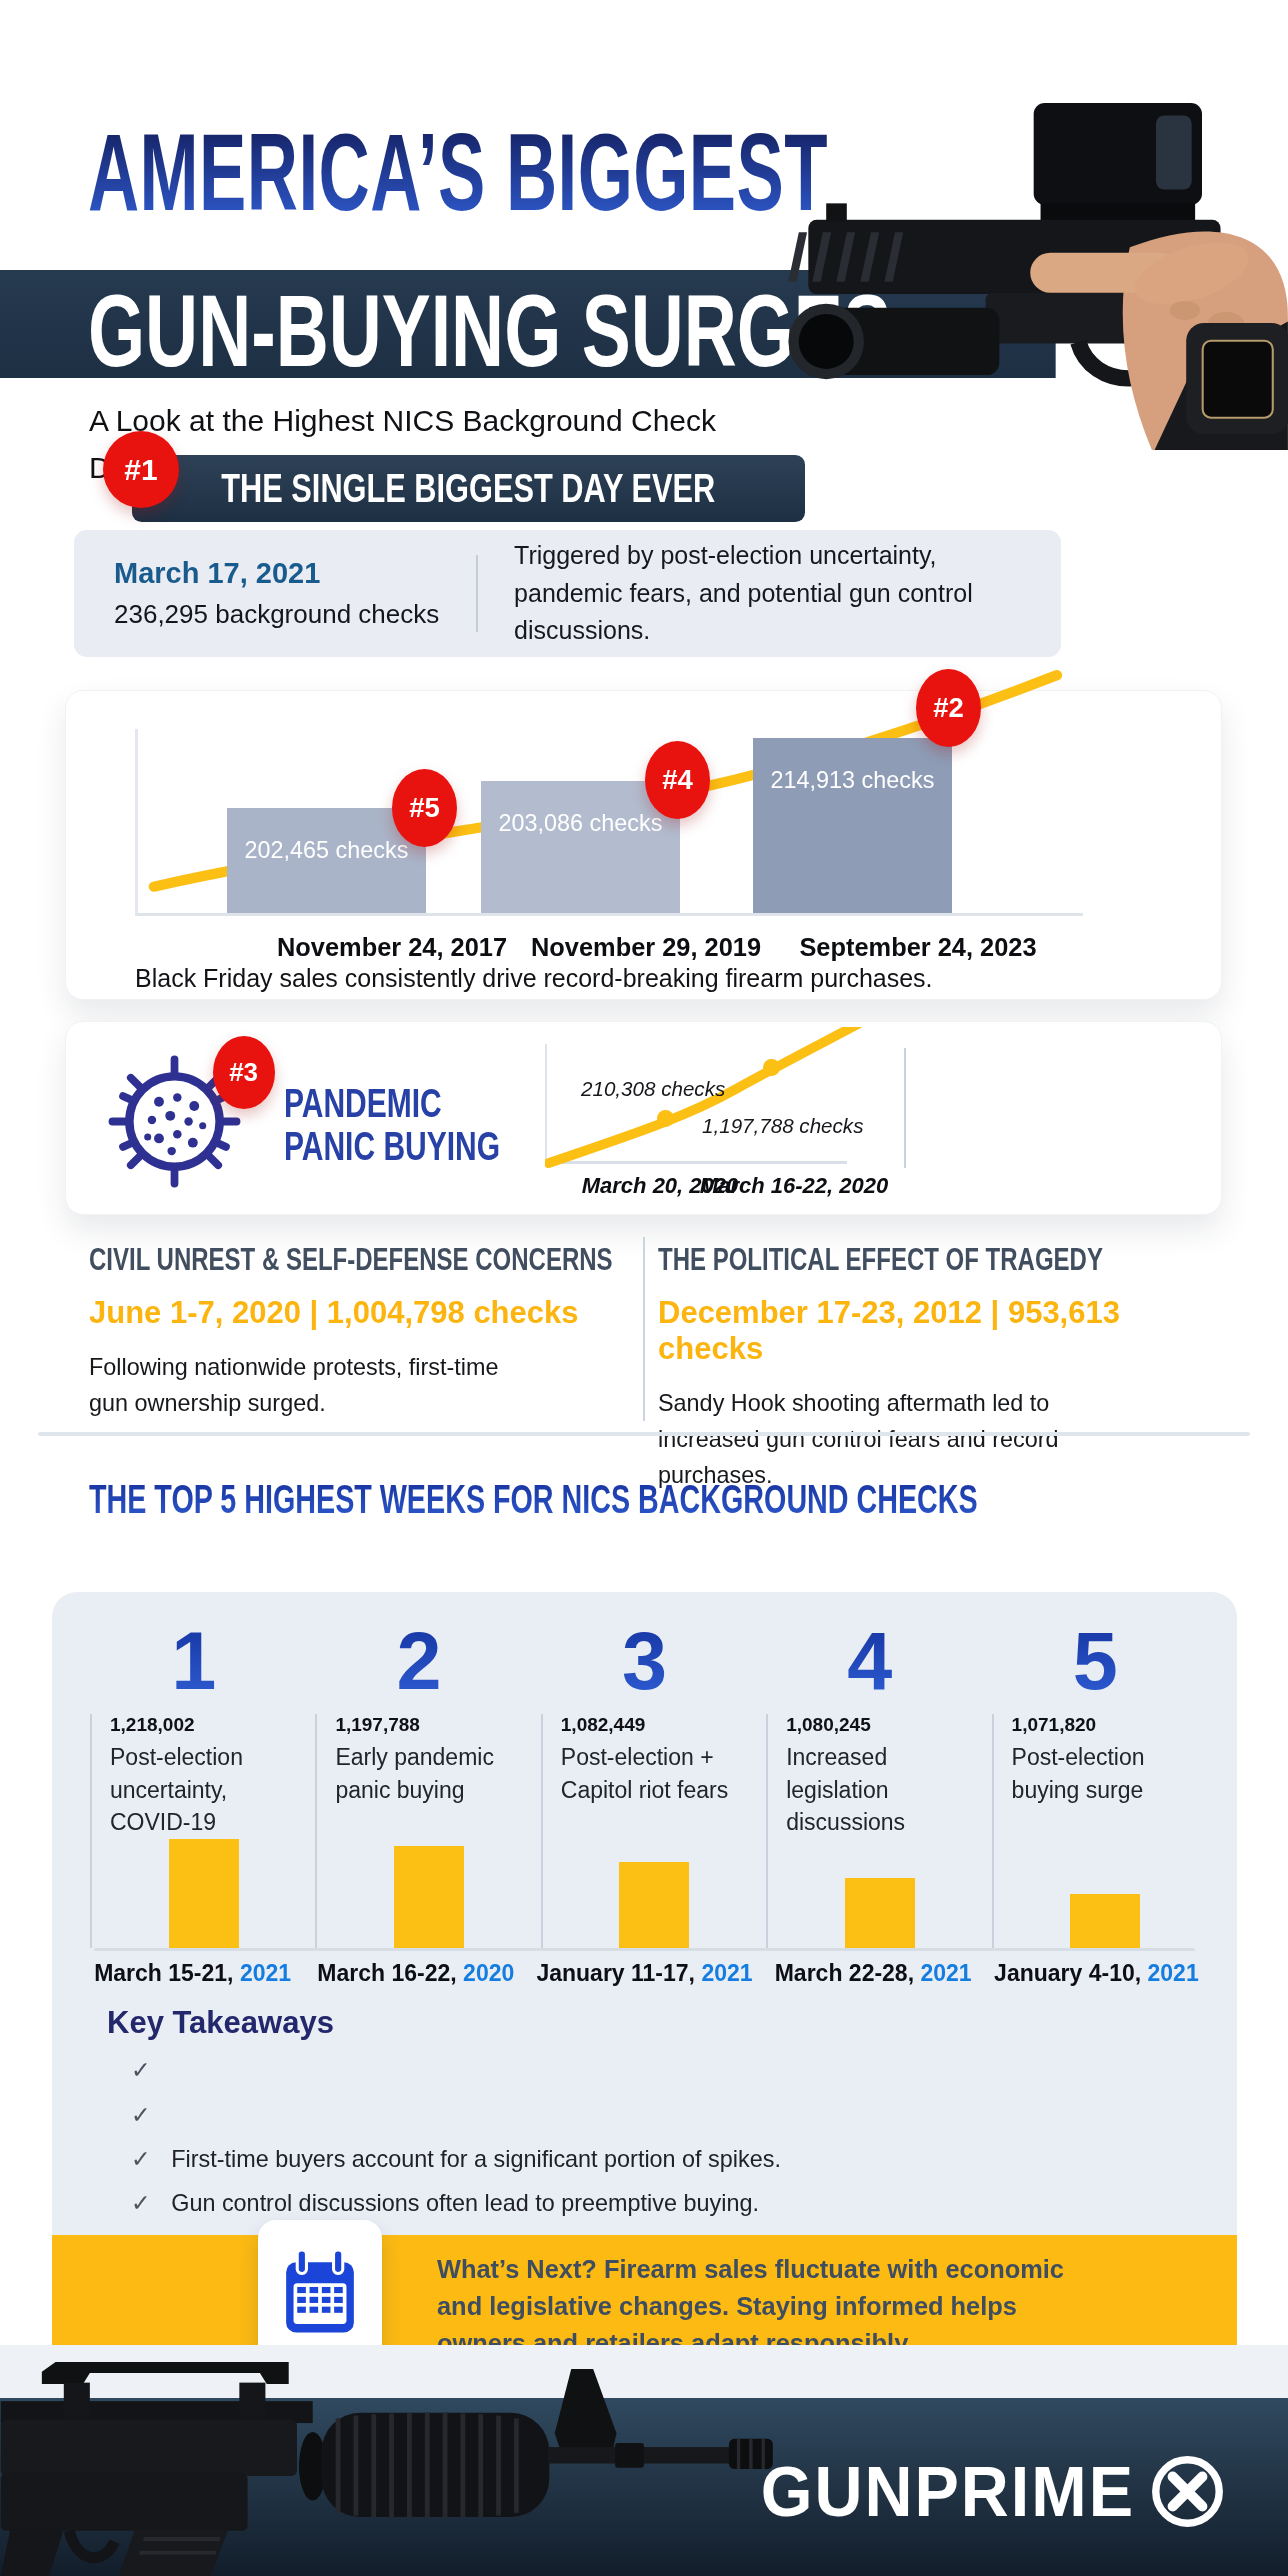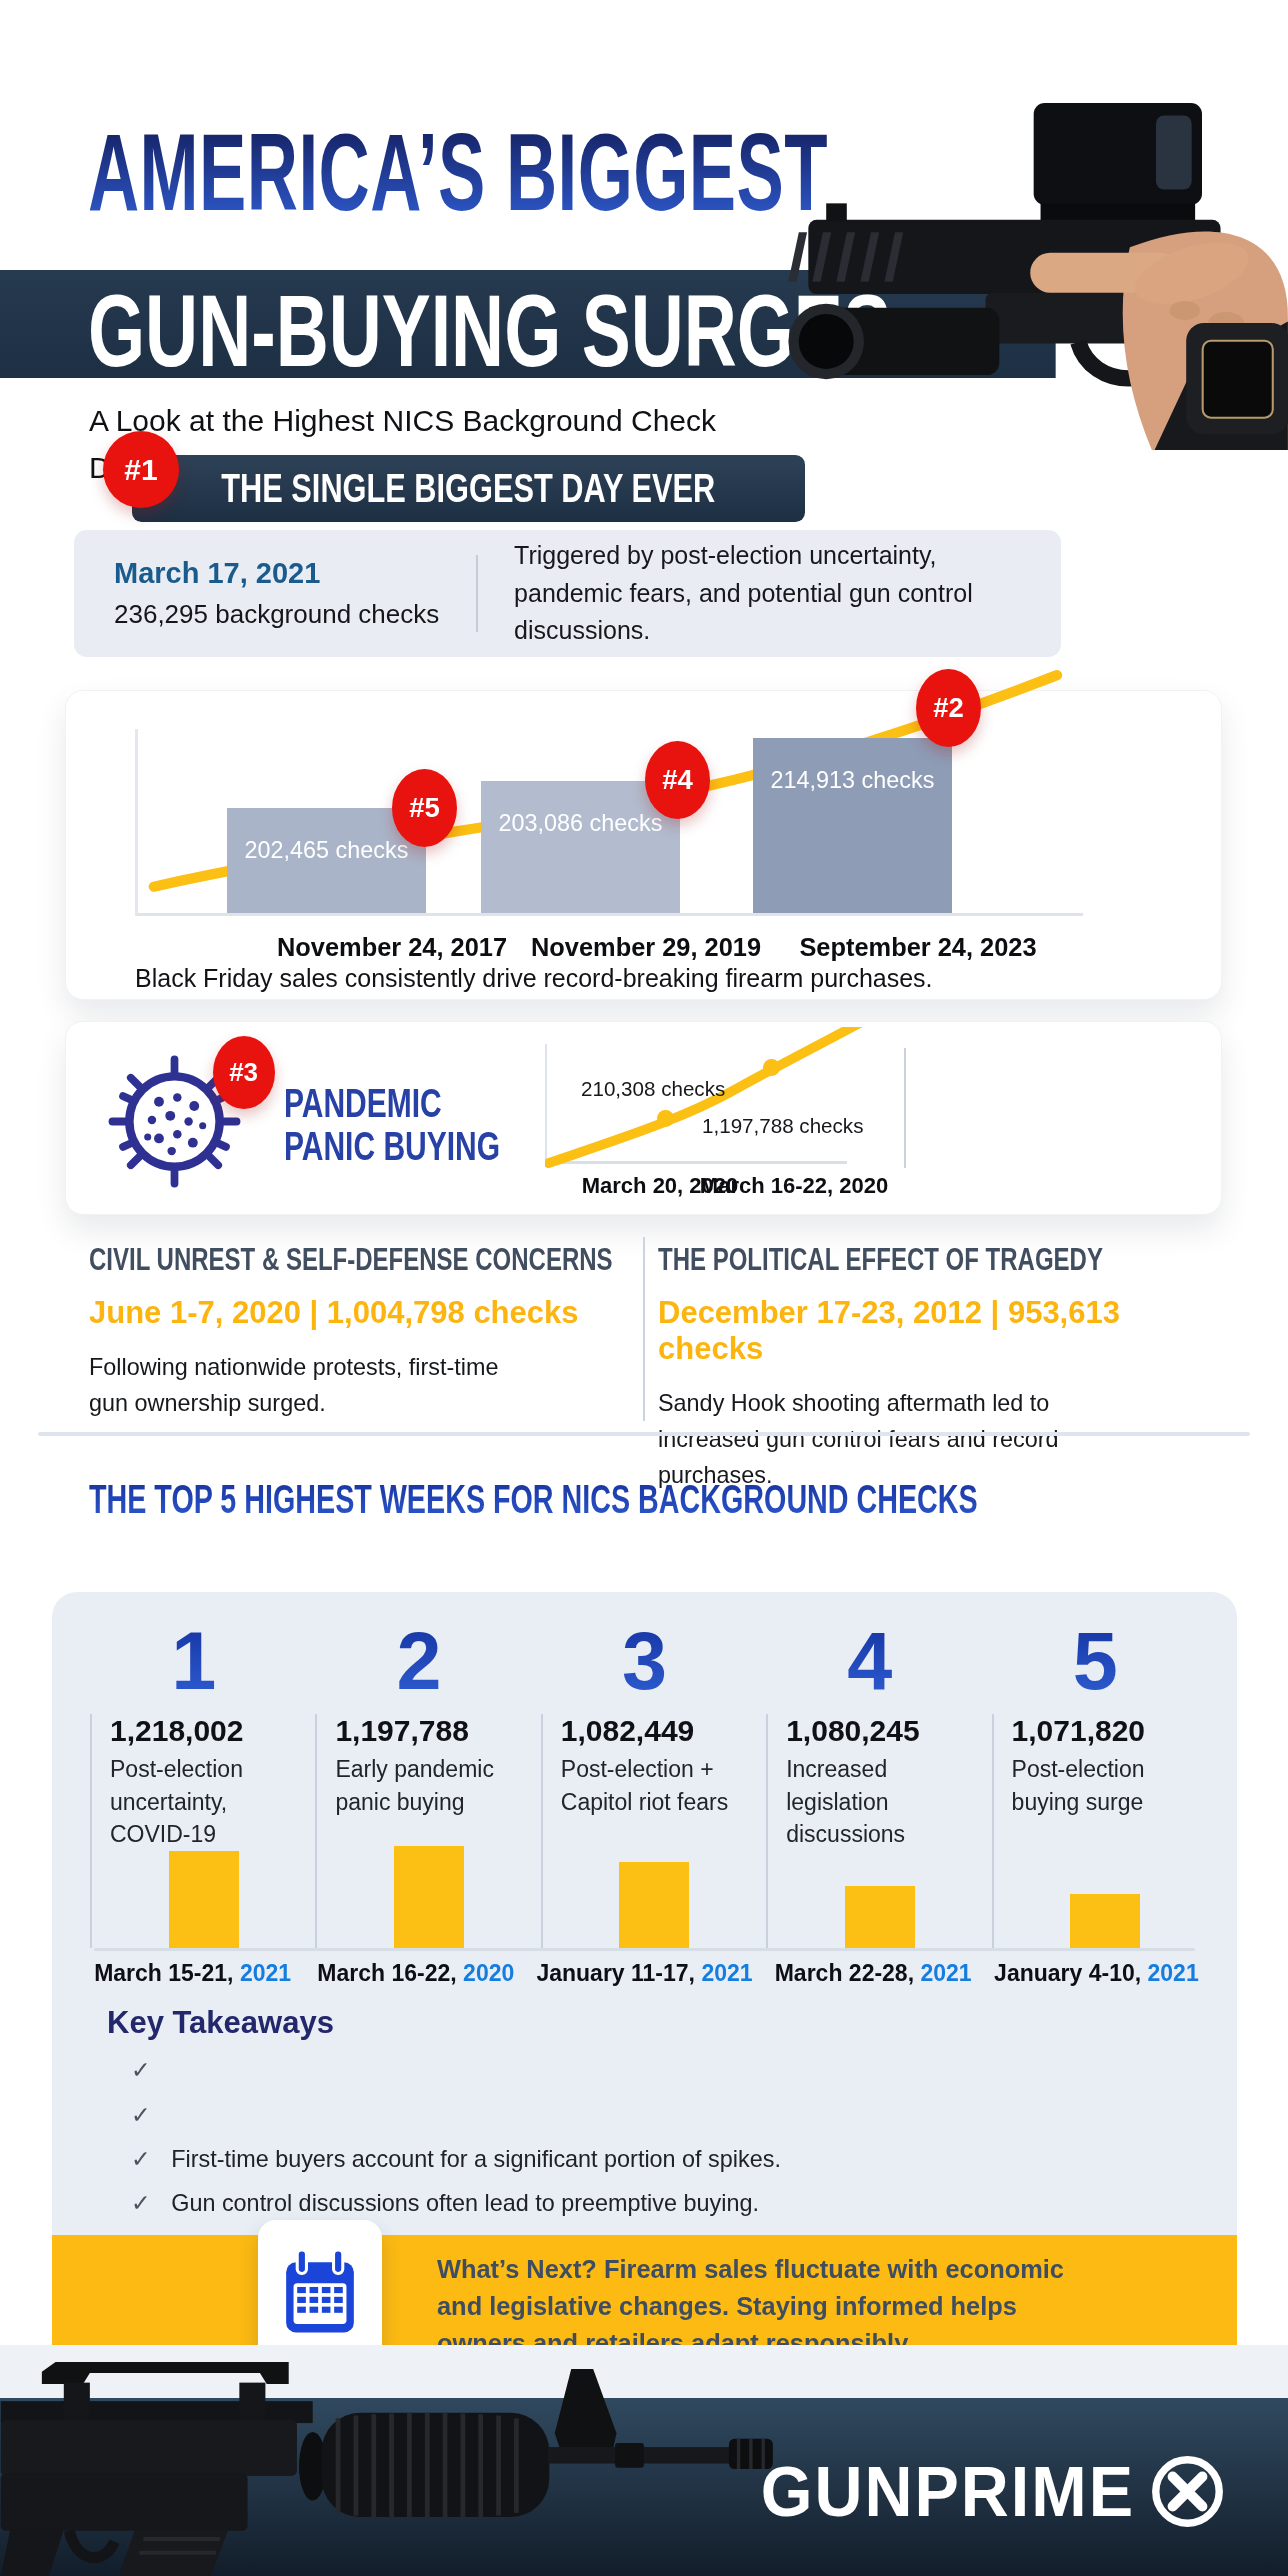--- a/index.html
+++ b/index.html
@@ -57,21 +57,21 @@
   .bfbadge0 { left:254px; top:40px; } .bfbadge1 { left:507px; top:12.4px; } .bfbadge2 { left:778px; top:-60px; }
   .bfdate { position:absolute; top:242px; transform:translateX(-50%); font-size:25.4px; font-weight:700; color:#0c0e12; white-space:nowrap; }
   .bfcap { position:absolute; left:69px; top:273px; font-size:25px; color:#121317; }
 
   
   .pancard { top:1021px; height:194px; display:flex; }
   .virus { position:relative; width:161px; margin:29px 0 0 38px; }
   .badge3 { position:absolute; right:-9.6px; top:-15px; width:62px; height:73px; font-size:26px; }
   .pantitle { margin:60px 0 0 19px; width:237px; font-size:40px; font-weight:800; color:#2741a6; line-height:1.08; }
   .pantitle .cond { transform:scaleX(.75); }
-  .panchart { position:relative; width:323px; height:161px; margin:15px 0 0 24px; }
+  .panchart { position:relative; width:323px; height:161px; margin:15px 0 0 24px;font-style:italic; }
   .pan-axes { position:absolute; left:0; top:6.9px; width:302px; height:120px;
     border-left:2.7px solid #dfe3ea; border-bottom:3.4px solid #d9dfe6; }
   .pansvg { position:absolute; left:0; top:-9.6px; width:323px; height:141px; }
   .pandot { position:absolute; width:16.5px; height:16.5px; border-radius:50%; background:#fcbf13; }
   .panlbl { position:absolute; font-size:20.6px; color:#17181c; white-space:nowrap; }
   .pandate { position:absolute; top:136px; transform:translateX(-50%); font-size:22px; font-weight:700; color:#0c0e12; white-space:nowrap; }
   .pandiv { width:2.1px; height:120px; background:#c9d2dd; margin:26px 29px 0 36px; }
   .pandesc { width:237px; margin-top:33px; font-size:21px; line-height:1.65; color:#15161a; }
 
   
@@ -93,21 +93,21 @@
       -webkit-background-clip:text; background-clip:text; color:transparent; } }
   .graycard { position:absolute; left:52px; top:1592px; width:1185px; height:752px;
     background:#e9edf4; border-radius:25px; padding:29px 38px 0; }
   .rankrow, .colrow, .daterow { display:grid; grid-template-columns:repeat(5,1fr); column-gap:18px; }
   .rank { text-align:center; font-size:81px; font-weight:800; color:#1d3fae; height:87px; line-height:81px; }
   @supports (-webkit-background-clip:text) {
     .rank span { background:linear-gradient(180deg,#15329f,#2f5fd6);
       -webkit-background-clip:text; background-clip:text; color:transparent; } }
   .colbody { margin-top:5.5px; height:234px; border-left:2.1px solid #c9d1dc; padding-left:18px;
     display:flex; flex-direction:column; }
-  .cval { font-size:30px; font-weight:800; color:#0f1115; }
+  .cval { font-size:19px; font-weight:800; color:#0f1115; }
   .cdesc { margin-top:5.5px; font-size:23px; line-height:1.42; color:#212429; }
   .barzone { margin-top:auto; height:117px; display:flex; align-items:flex-end; justify-content:center; }
   .ybar { width:70px; background:#fcbf13; }
   .baseline { height:3.4px; background:#d7dde4; margin:0 4.1px; border-radius:2.1px; }
   .daterow { margin-top:9.6px; }
   .cdate { text-align:center; font-size:23px; font-weight:700; color:#0d0f14; white-space:nowrap; }
   .cdate .yr { color:#157de0; }
   .kthead { margin:18px 0 0 17px; font-size:31px; font-weight:800; color:#23276b; }
   .ktlist { margin:15px 0 0 41px; }
   .ktitem { margin-bottom:15px; font-size:23.4px; color:#202228; line-height:1.25; display:flex; }

